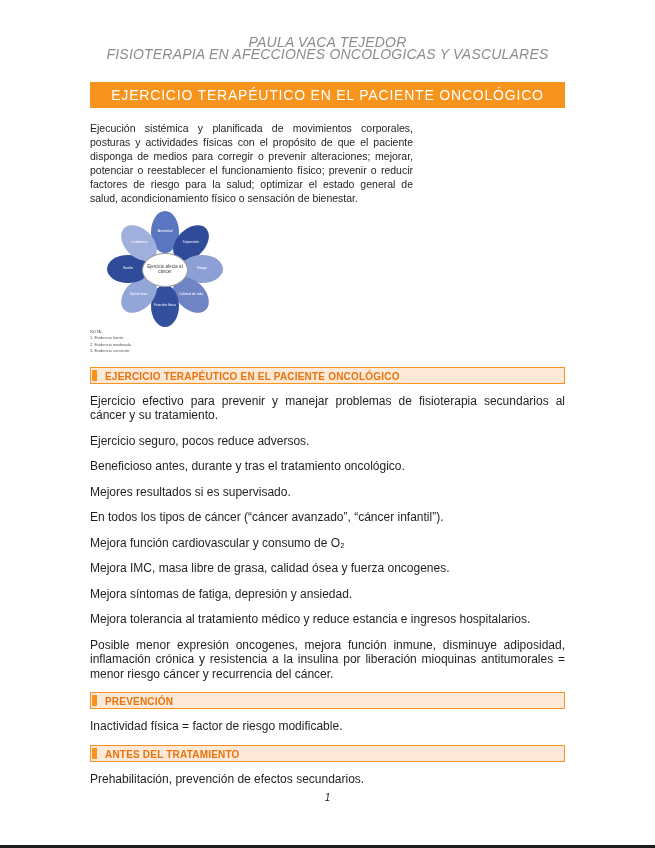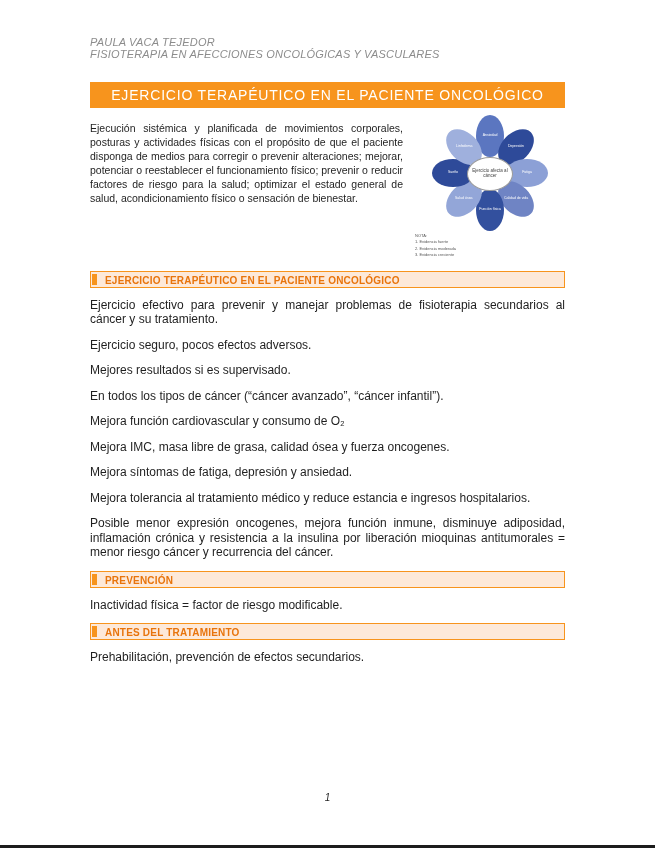--- a/index.html
+++ b/index.html
@@ -8,22 +8,22 @@
     width:655px;height:848px;
     box-sizing:border-box;
     background:#ffffff;
     font-family:"Liberation Sans", sans-serif;
     color:#1f1f1f;
     overflow:hidden;
     padding:36px 90px 0 90px;
   }
   
   .doc-header{
-    text-align:left;
-    font-size:11px;
+    text-align:center;
+    font-size:14px;
     font-style:italic;
     color:#8c8c8c;
     line-height:12px;
     letter-spacing:0.2px;
   }
   
   .title-banner{
     margin-top:22px;
     background:#F7941D;
     color:#ffffff;
@@ -33,20 +33,21 @@
     font-size:14px;
     letter-spacing:0.8px;
     font-weight:normal;
   }
   
   .intro-row{
     margin-top:13px;
     display:flex;
     gap:12px;
     min-height:124px;
+    flex-direction:column;
   }
   .intro-text{
     width:323px;
     font-size:10.5px;
     line-height:14px;
     text-align:justify;
     margin:0;
   }
   .diagram-col{width:150px;flex-shrink:0;}
   .flower{position:relative;width:140px;height:106px;}
@@ -163,21 +164,22 @@
       </div>
     </div>
   </div>
 
   <div class="section-heading first">
     <span class="heading-accent"></span>
     <span>EJERCICIO TERAPÉUTICO EN EL PACIENTE ONCOLÓGICO</span>
   </div>
 
   <p class="body-par">Ejercicio efectivo para prevenir y manejar problemas de fisioterapia secundarios al cáncer y su tratamiento.</p>
-  <p class="body-par">Ejercicio seguro, pocos efectos adversos.</p>
+  <p class="body-par">Ejercicio seguro, pocos reduce adversos.</p>
+  <p class="body-par">Beneficioso antes, durante y tras el tratamiento oncológico.</p>
   <p class="body-par">Mejores resultados si es supervisado.</p>
   <p class="body-par">En todos los tipos de cáncer (“cáncer avanzado”, “cáncer infantil”).</p>
   <p class="body-par">Mejora función cardiovascular y consumo de O₂</p>
   <p class="body-par">Mejora IMC, masa libre de grasa, calidad ósea y fuerza oncogenes.</p>
   <p class="body-par">Mejora síntomas de fatiga, depresión y ansiedad.</p>
   <p class="body-par">Mejora tolerancia al tratamiento médico y reduce estancia e ingresos hospitalarios.</p>
   <p class="body-par">Posible menor expresión oncogenes, mejora función inmune, disminuye adiposidad, inflamación crónica y resistencia a la insulina por liberación mioquinas antitumorales = menor riesgo cáncer y recurrencia del cáncer.</p>
 
   <div class="section-heading">
     <span class="heading-accent"></span>

